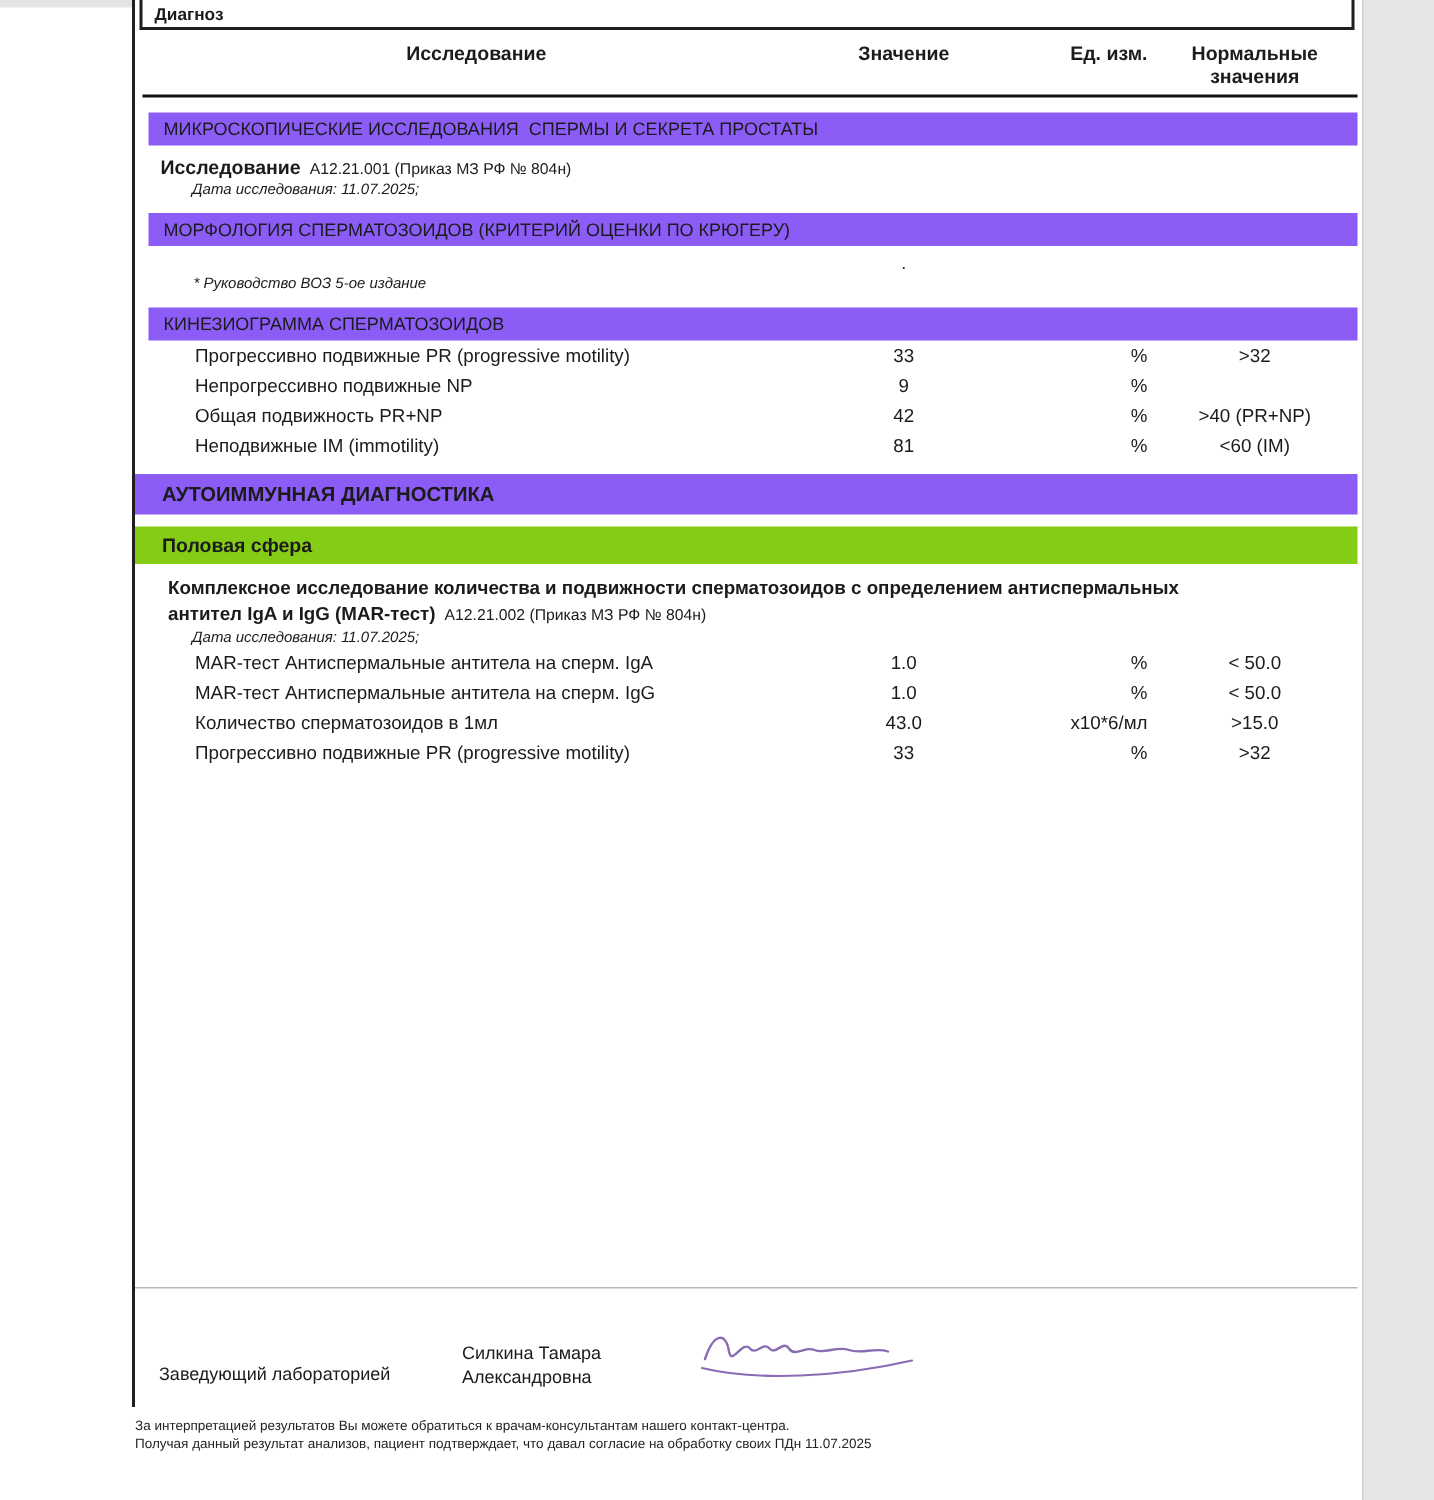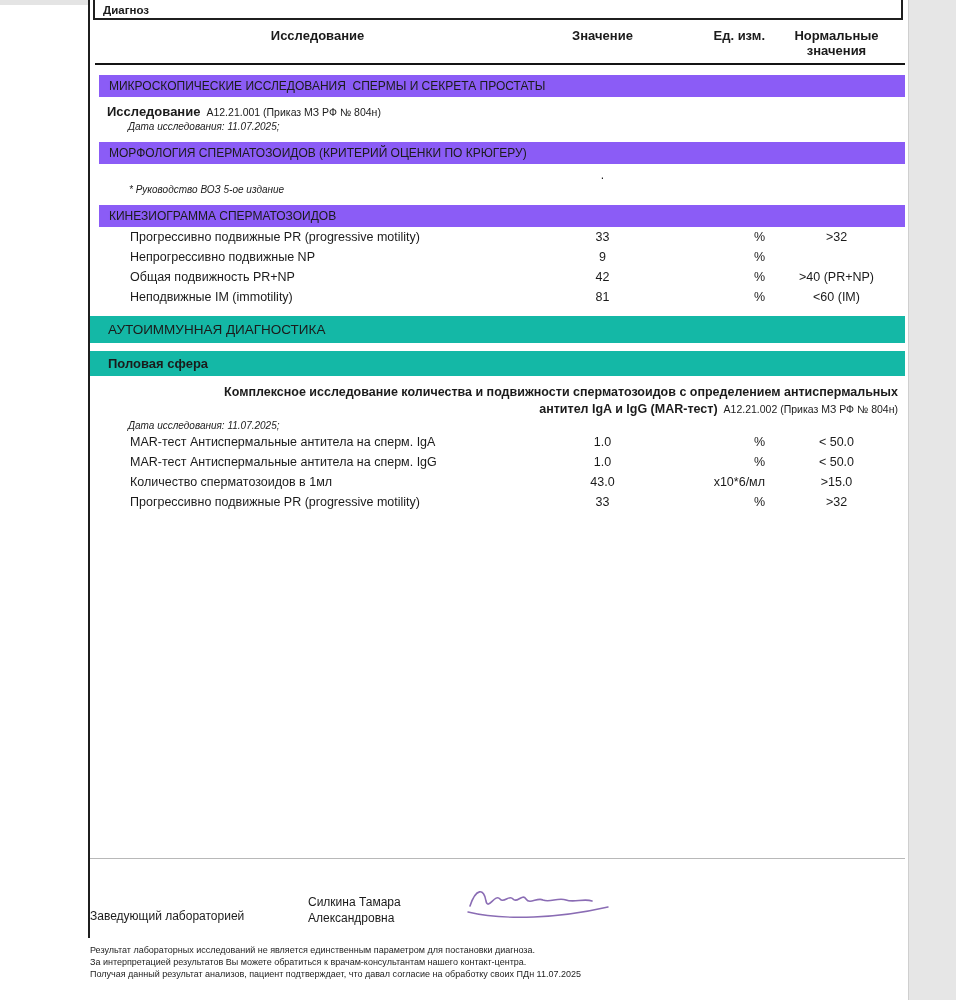--- a/index.html
+++ b/index.html
@@ -35,42 +35,42 @@
   .c-units  { width:105px; text-align:right; }
   .c-normal { width:143px; text-align:center; }
 
   .rule { margin:2px 3px 0 5px; border-top:2px solid #141414; }
 
   .bar {
     background:#8b5cf6; margin:10px 3px 0 9px;
     padding:4px 0 4px 10px; font-weight:normal; font-size:12px; white-space:pre;
   }
   .bar-auto {
-    background:#14b8a6; margin:9px 3px 0 0;
-    padding:6px 0 6px 18px; font-weight:normal; font-size:13.5px;
+    background:#8b5cf6; margin:9px 3px 0 0;
+    padding:6px 0 6px 18px; font-weight:bold; font-size:13.5px;
   }
   .bar-sex {
-    background:#14b8a6; margin:8px 3px 0 0;
+    background:#84cc16; margin:8px 3px 0 0;
     padding:5px 0 5px 18px; font-weight:bold; font-size:13px;
   }
 
   .sperm-line { margin-top:7px; padding-left:17px; font-size:13px; font-weight:bold; }
   .code { font-size:10.5px; font-weight:normal; margin-left:6px; }
   .date { margin-top:2px; padding-left:38px; font-size:10px; font-style:italic; }
   .note { margin-top:2px; padding-left:39px; font-size:10px; font-style:italic; }
 
   .trow { display:flex; font-size:12.5px; padding:3.5px 0 2.5px; }
   .dot-row { margin-top:4px; padding:0; font-size:12px; }
 
-  .mar-para { margin:8px 10px 0 0; padding-left:0; font-weight:bold; font-size:12.5px; line-height:1.35;text-align:right; }
+  .mar-para { margin:8px 10px 0 0; padding-left:22px; font-weight:bold; font-size:12.5px; line-height:1.35; }
 
   .divider { margin:347px 3px 0 0; border-top:1px solid #b8b8b8; }
 
   .sig-block { display:flex; margin-top:28px; }
-  .sig-position { width:218px; padding:22px 0 0 0; font-size:12px; }
+  .sig-position { width:218px; padding:22px 0 0 16px; font-size:12px; }
   .sig-doctor { padding-top:8px; font-size:12px; line-height:1.3; }
   .sig-svg { position:absolute; left:370px; top:878px; }
 
   .footer { position:absolute; left:0; top:944px; width:600px; font-size:9px; line-height:1.35; color:#242424; }
 </style>
 </head>
 <body>
 
 <div class="top-strip"></div>
 <div class="right-strip"></div>
@@ -182,18 +182,17 @@
       <div>Александровна</div>
     </div>
   </div>
 
   <svg class="sig-svg" width="200" height="46" viewBox="0 0 200 46">
     <path d="M10 28 C16 10, 24 10, 26 23 C28 33, 35 15, 40 21 C44 26, 49 16, 53 21 C57 26, 62 15, 66 21 C70 27, 77 19, 83 22 C90 25, 98 19, 106 22 C114 25, 124 20, 132 23" fill="none" stroke="#8a6cb4" stroke-width="1.6" stroke-linecap="round"></path>
     <path d="M8 34 C45 43, 100 40, 148 29" fill="none" stroke="#8a6cb4" stroke-width="1.4" stroke-linecap="round"></path>
   </svg>
 
   <div class="footer">
-    <div>Результат лабораторных исследований не является единственным параметром для постановки диагноза.</div>
     <div>За интерпретацией результатов Вы можете обратиться к врачам-консультантам нашего контакт-центра.</div>
     <div>Получая данный результат анализов, пациент подтверждает, что давал согласие на обработку своих ПДн 11.07.2025</div>
   </div>
 
 </div>
 
 </body></html>

